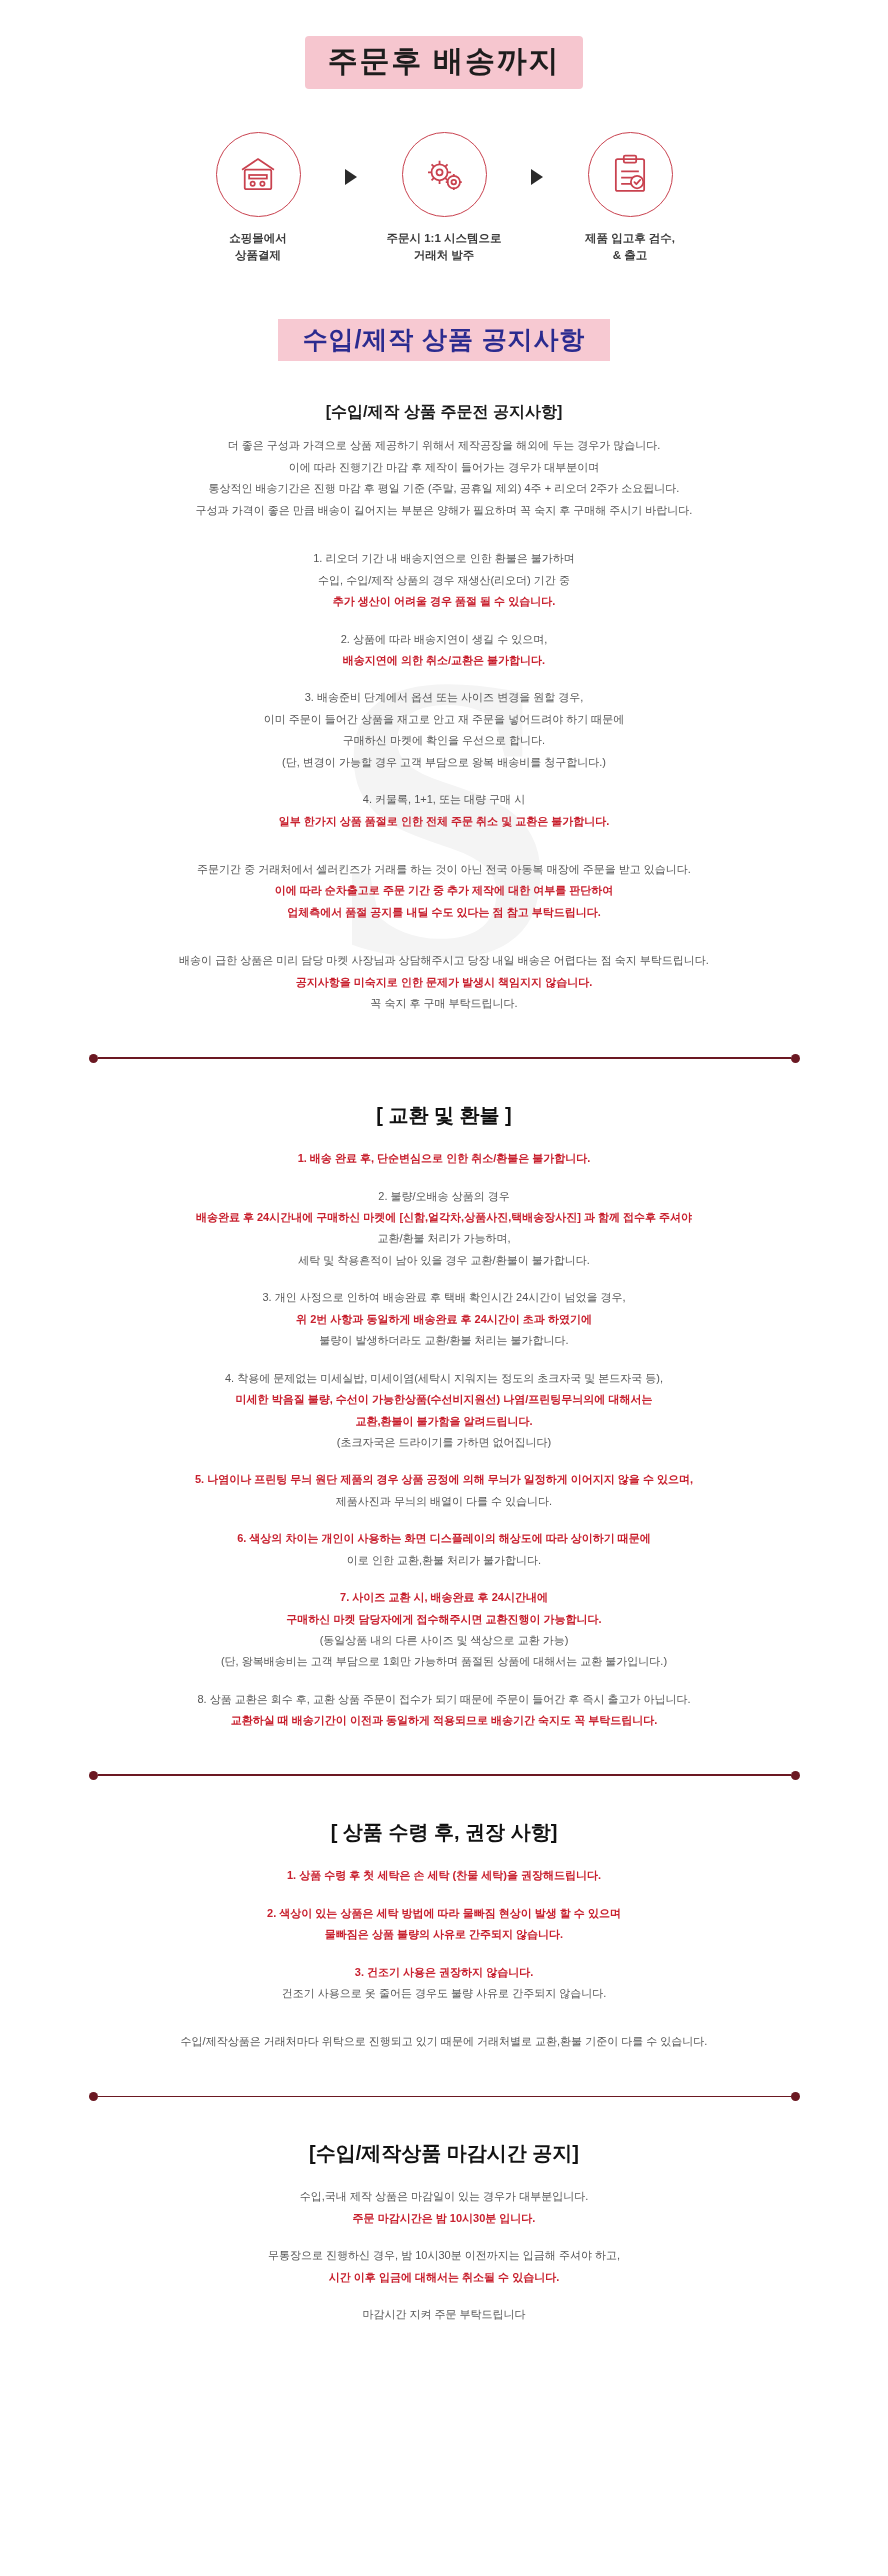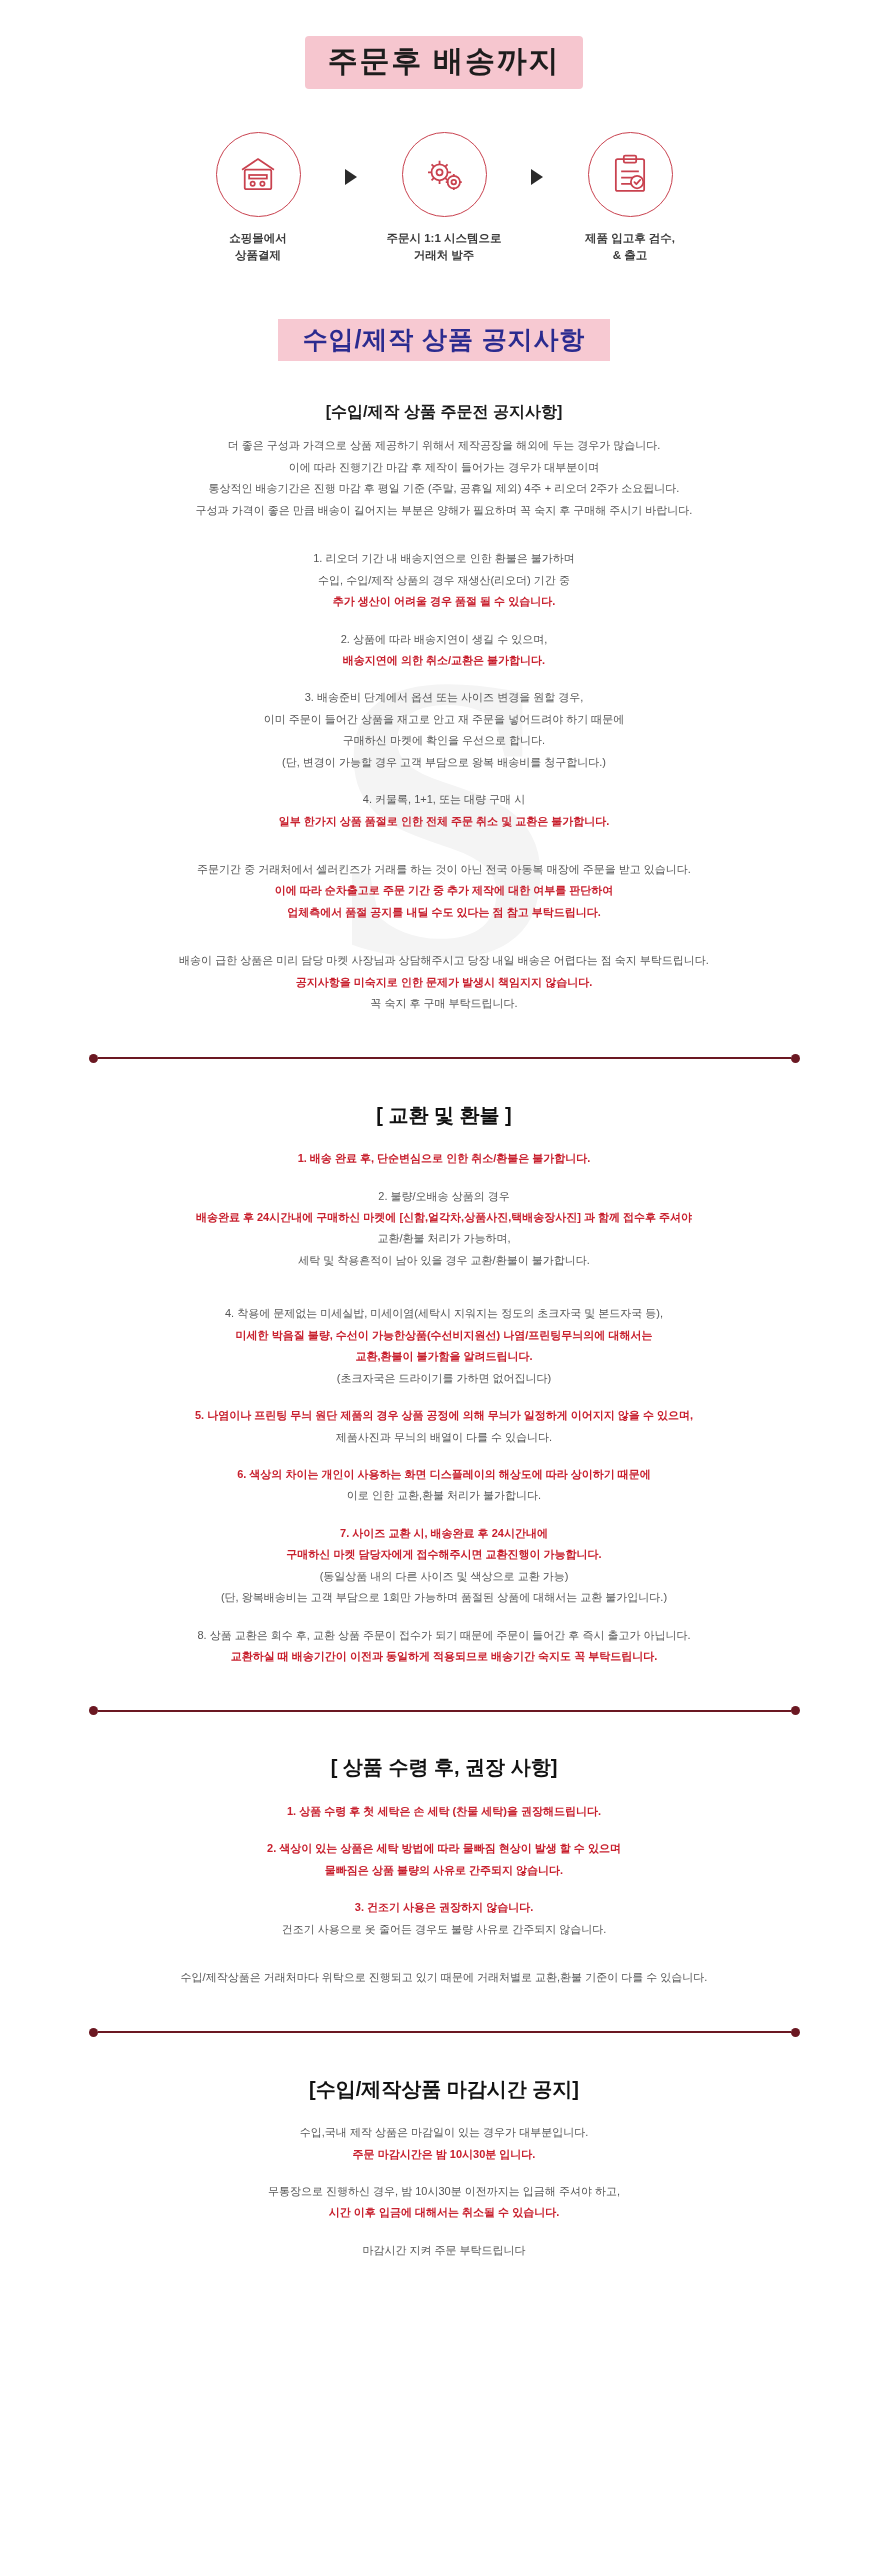--- a/index.html
+++ b/index.html
@@ -268,20 +268,25 @@
         <span class="red">1. 배송 완료 후, 단순변심으로 인한 취소/환불은 불가합니다.</span>
       </p>
       <div class="gap-s"></div>
       <p class="l">
         <span>2. 불량/오배송 상품의 경우</span><br>
         <span class="red">배송완료 후 24시간내에 구매하신 마켓에 [신함,얼각차,상품사진,택배송장사진] 과 함께 접수후 주셔야</span><br>
         <span>교환/환불 처리가 가능하며,</span><br>
         <span>세탁 및 착용흔적이 남아 있을 경우 교환/환불이 불가합니다.</span>
       </p>
       <div class="gap-s"></div>
+      <p class="l">
+        <span>3. 개인 사정으로 인하여 배송완료 후 택배 확인시간 24시간이 넘었을 경우,</span><br>
+        <span class="red">위 2번 사항과 동일하게 배송완료 후 24시간이 초과 하였기에</span><br>
+        <span>불량이 발생하더라도 교환/환불 처리는 불가합니다.</span>
+      </p>
       <div class="gap-s"></div>
       <p class="l">
         <span>4. 착용에 문제없는 미세실밥, 미세이염(세탁시 지워지는 정도의 초크자국 및 본드자국 등),</span><br>
         <span class="red">미세한 박음질 불량, 수선이 가능한상품(수선비지원선) 나염/프린팅무늬의에 대해서는</span><br>
         <span class="red">교환,환불이 불가함을 알려드립니다.</span><br>
         <span>(초크자국은 드라이기를 가하면 없어집니다)</span>
       </p>
       <div class="gap-s"></div>
       <p class="l">
         <span class="red">5. 나염이나 프린팅 무늬 원단 제품의 경우 상품 공정에 의해 무늬가 일정하게 이어지지 않을 수 있으며,</span><br>

